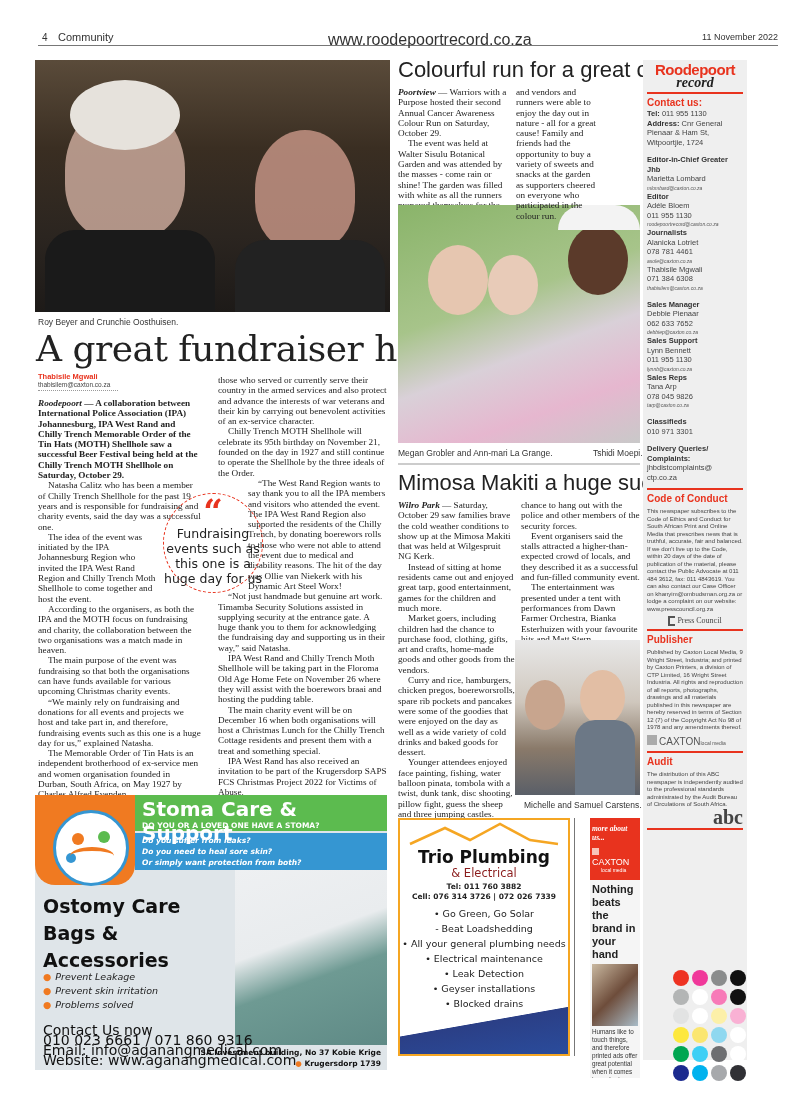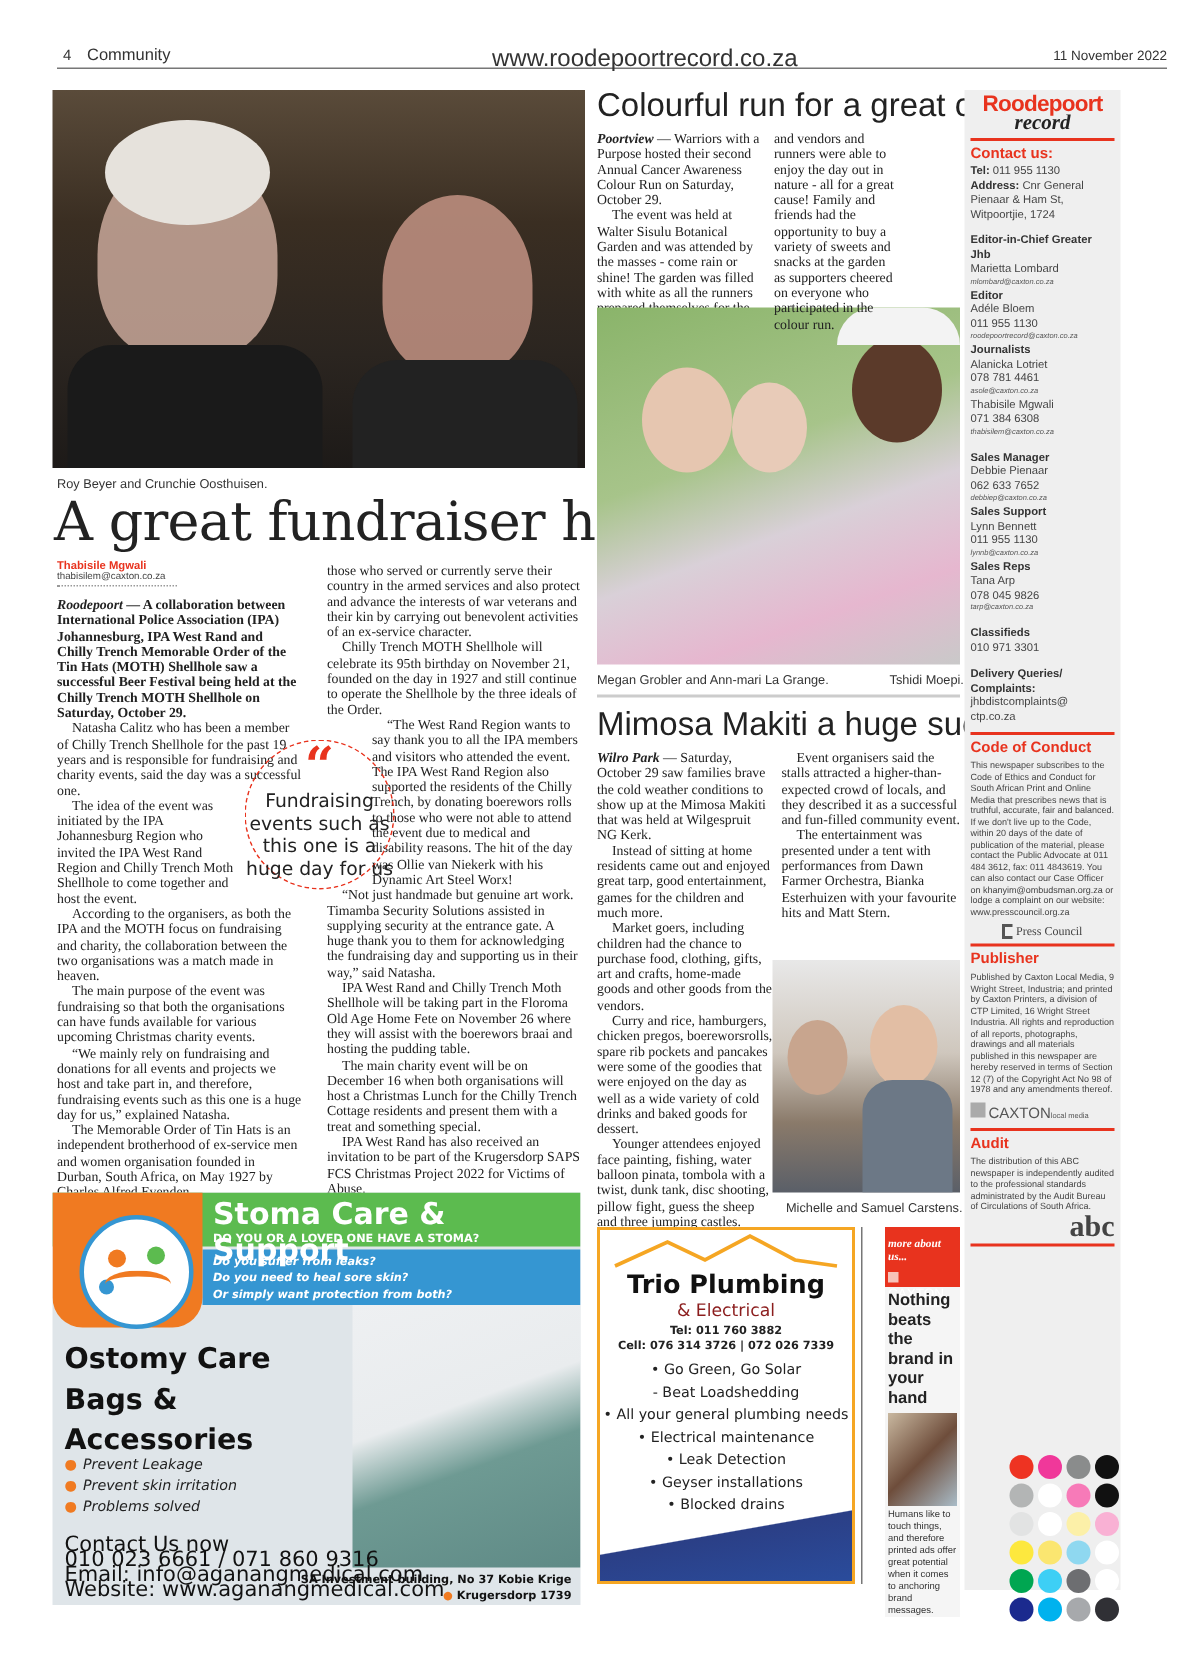--- a/index.html
+++ b/index.html
@@ -60,21 +60,21 @@
   .trio { left: 398px; top: 818px; width: 172px; height: 238px; border: 2px solid #f5a623; background: #fff; overflow: hidden; text-align: center; font-family: "DejaVu Sans", sans-serif; }
   .trio .roof { height: 28px; }
   .trio .name { font-size: 17px; font-weight: bold; color: #111; line-height: 18px; }
   .trio .sub { font-size: 11.5px; color: #8b1d1d; line-height: 14px; }
   .trio .tel { font-size: 7.5px; font-weight: bold; line-height: 10px; margin-top: 2px; }
   .trio .svc { font-size: 9.5px; line-height: 15px; margin-top: 4px; color: #222; }
   .trio .solar { position: absolute; left: 0; bottom: 0; width: 172px; height: 50px; background: linear-gradient(170deg, transparent 40%, #2b3f86 41%, #2a4c9c 100%); }
   .ad-divider { left: 574px; top: 818px; width: 1px; height: 238px; background: #777; }
 
   .caxton { left: 590px; top: 818px; width: 50px; height: 260px; background: #f5f5f5; font-family: "Liberation Sans", sans-serif; overflow: hidden; }
-  .caxton .top { background: #e8331e; color: #fff; height: 40px; padding: 6px 2px; }
+  .caxton .top { background: #e8331e; color: #fff; height: 62px; padding: 6px 2px; }
   .caxton .more { font-family: "Liberation Serif", serif; font-style: italic; font-weight: bold; font-size: 7.5px; }
   .caxton .clogo { font-size: 9px; margin-top: 5px; }
   .caxton .head { font-weight: bold; font-size: 11px; line-height: 13px; color: #222; padding: 3px 2px; }
   .caxton .img { height: 62px; background: linear-gradient(135deg,#c9b8a0,#6e4d3b 50%,#a9bcc8); margin: 0 2px; }
   .caxton .txt { font-size: 6.3px; line-height: 8px; color: #333; padding: 2px; }
 </style>
 </head>
 <body>
 
 <div class="abs folio">
@@ -147,20 +147,21 @@
 <div class="abs headline-sans" style="left:398px;top:470px;">Mimosa Makiti a huge success</div>
 <div class="abs body-text" style="left:398px;top:500px;width:117px;">
   <p style="text-indent:0"><i style="font-weight:bold">Wilro Park</i> <span>— Saturday, October 29 saw families brave the cold weather conditions to show up at the Mimosa Makiti that was held at Wilgespruit NG Kerk.</span></p>
   <p>Instead of sitting at home residents came out and enjoyed great tarp, good entertainment, games for the children and much more.</p>
   <p>Market goers, including children had the chance to purchase food, clothing, gifts, art and crafts, home-made goods and other goods from the vendors.</p>
   <p>Curry and rice, hamburgers, chicken pregos, boereworsrolls, spare rib pockets and pancakes were some of the goodies that were enjoyed on the day as well as a wide variety of cold drinks and baked goods for dessert.</p>
   <p>Younger attendees enjoyed face painting, fishing, water balloon pinata, tombola with a twist, dunk tank, disc shooting, pillow fight, guess the sheep and three jumping castles.</p>
   <p>On top of the tons of entertainment, some also got the</p>
 </div>
 <div class="abs body-text" style="left:521px;top:500px;width:119px;">
+  <p style="text-indent:0">chance to hang out with the police and other members of the security forces.</p>
   <p>Event organisers said the stalls attracted a higher-than-expected crowd of locals, and they described it as a successful and fun-filled community event.</p>
   <p>The entertainment was presented under a tent with performances from Dawn Farmer Orchestra, Bianka Esterhuizen with your favourite hits and Matt Stern.</p>
 </div>
 <div class="abs photo" style="left:515px;top:640px;width:125px;height:155px;background:linear-gradient(180deg,#e8e8e8 0%,#cfc7bd 40%,#8a7a6a 70%,#5a5f68 100%);">
   <div style="position:absolute;left:10px;top:40px;width:40px;height:50px;border-radius:50%;background:#c8a58e;"></div>
   <div style="position:absolute;left:65px;top:30px;width:45px;height:55px;border-radius:50%;background:#e2bea4;"></div>
   <div style="position:absolute;left:60px;top:80px;width:60px;height:75px;background:#6c7886;border-radius:20px 20px 0 0;"></div>
 </div>
 <div class="abs caption" style="left:524px;top:800px;">Michelle and Samuel Carstens.</div>
 

